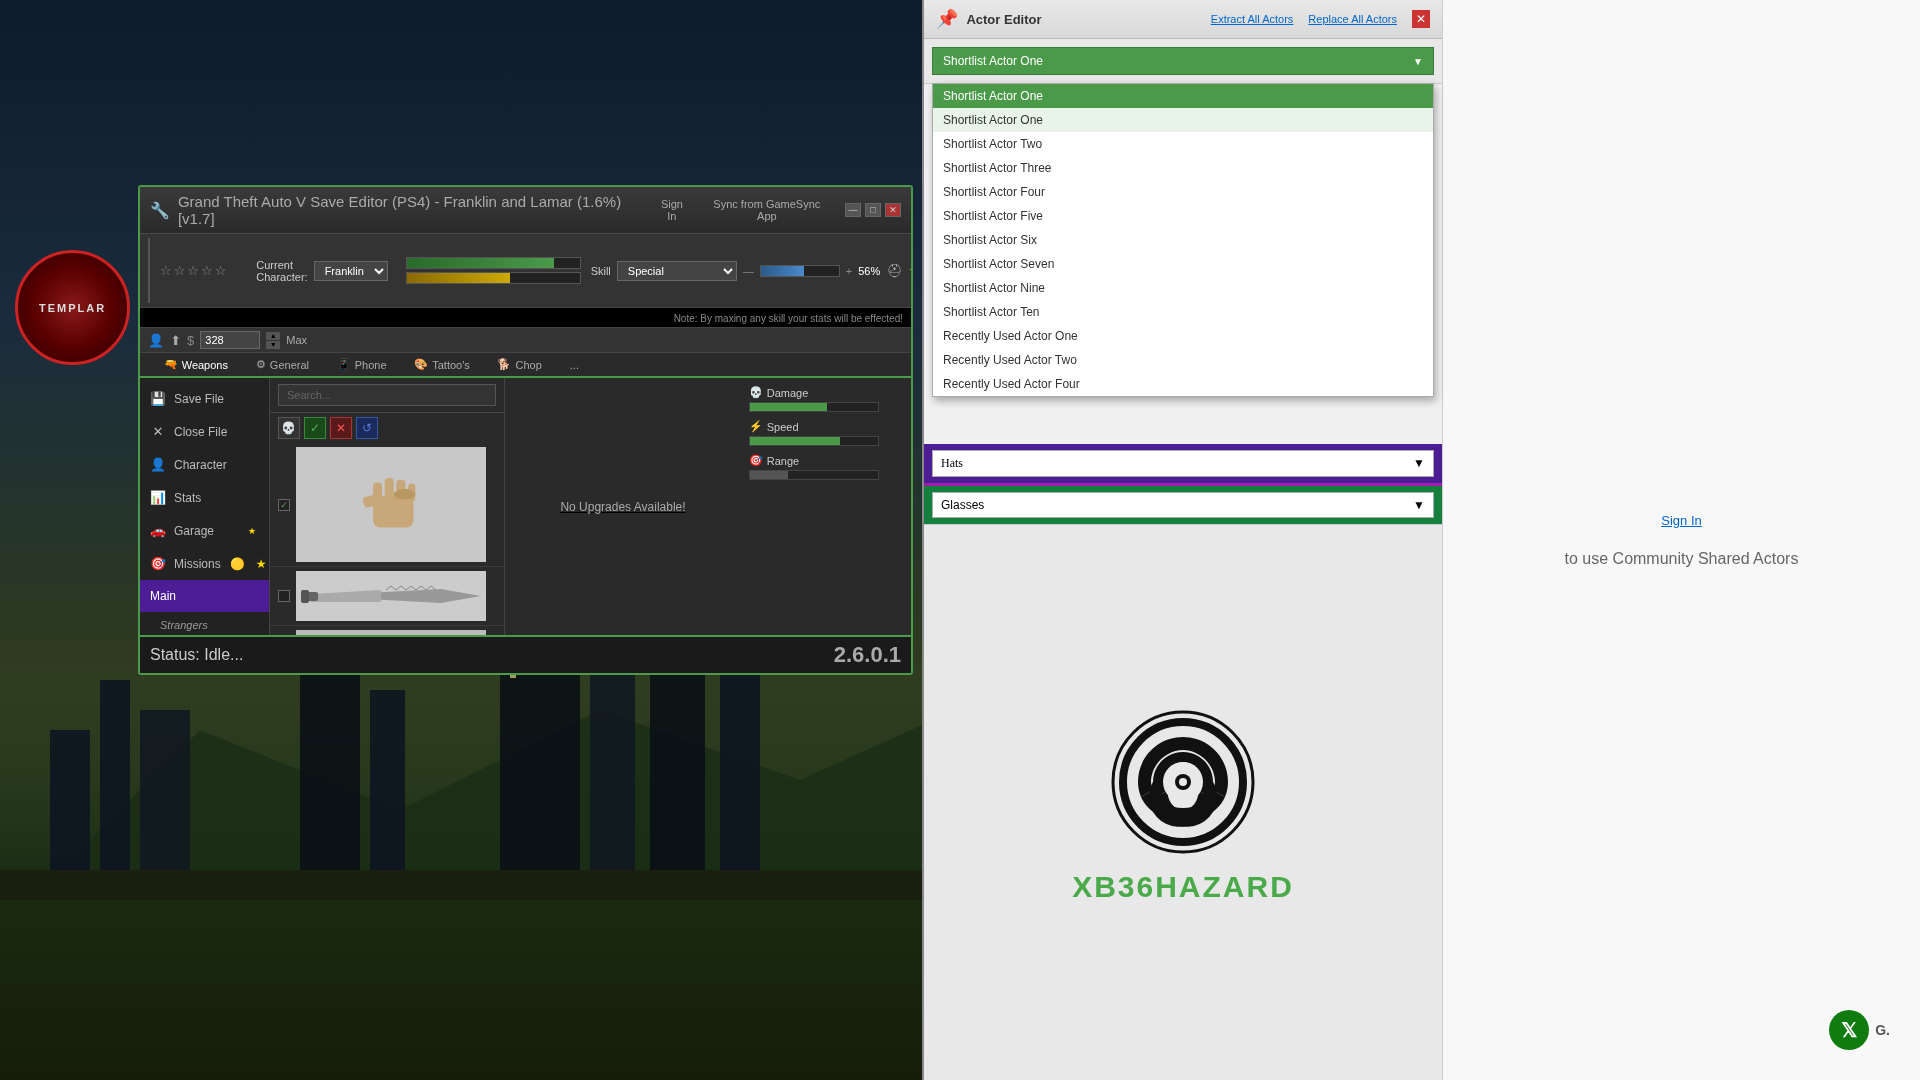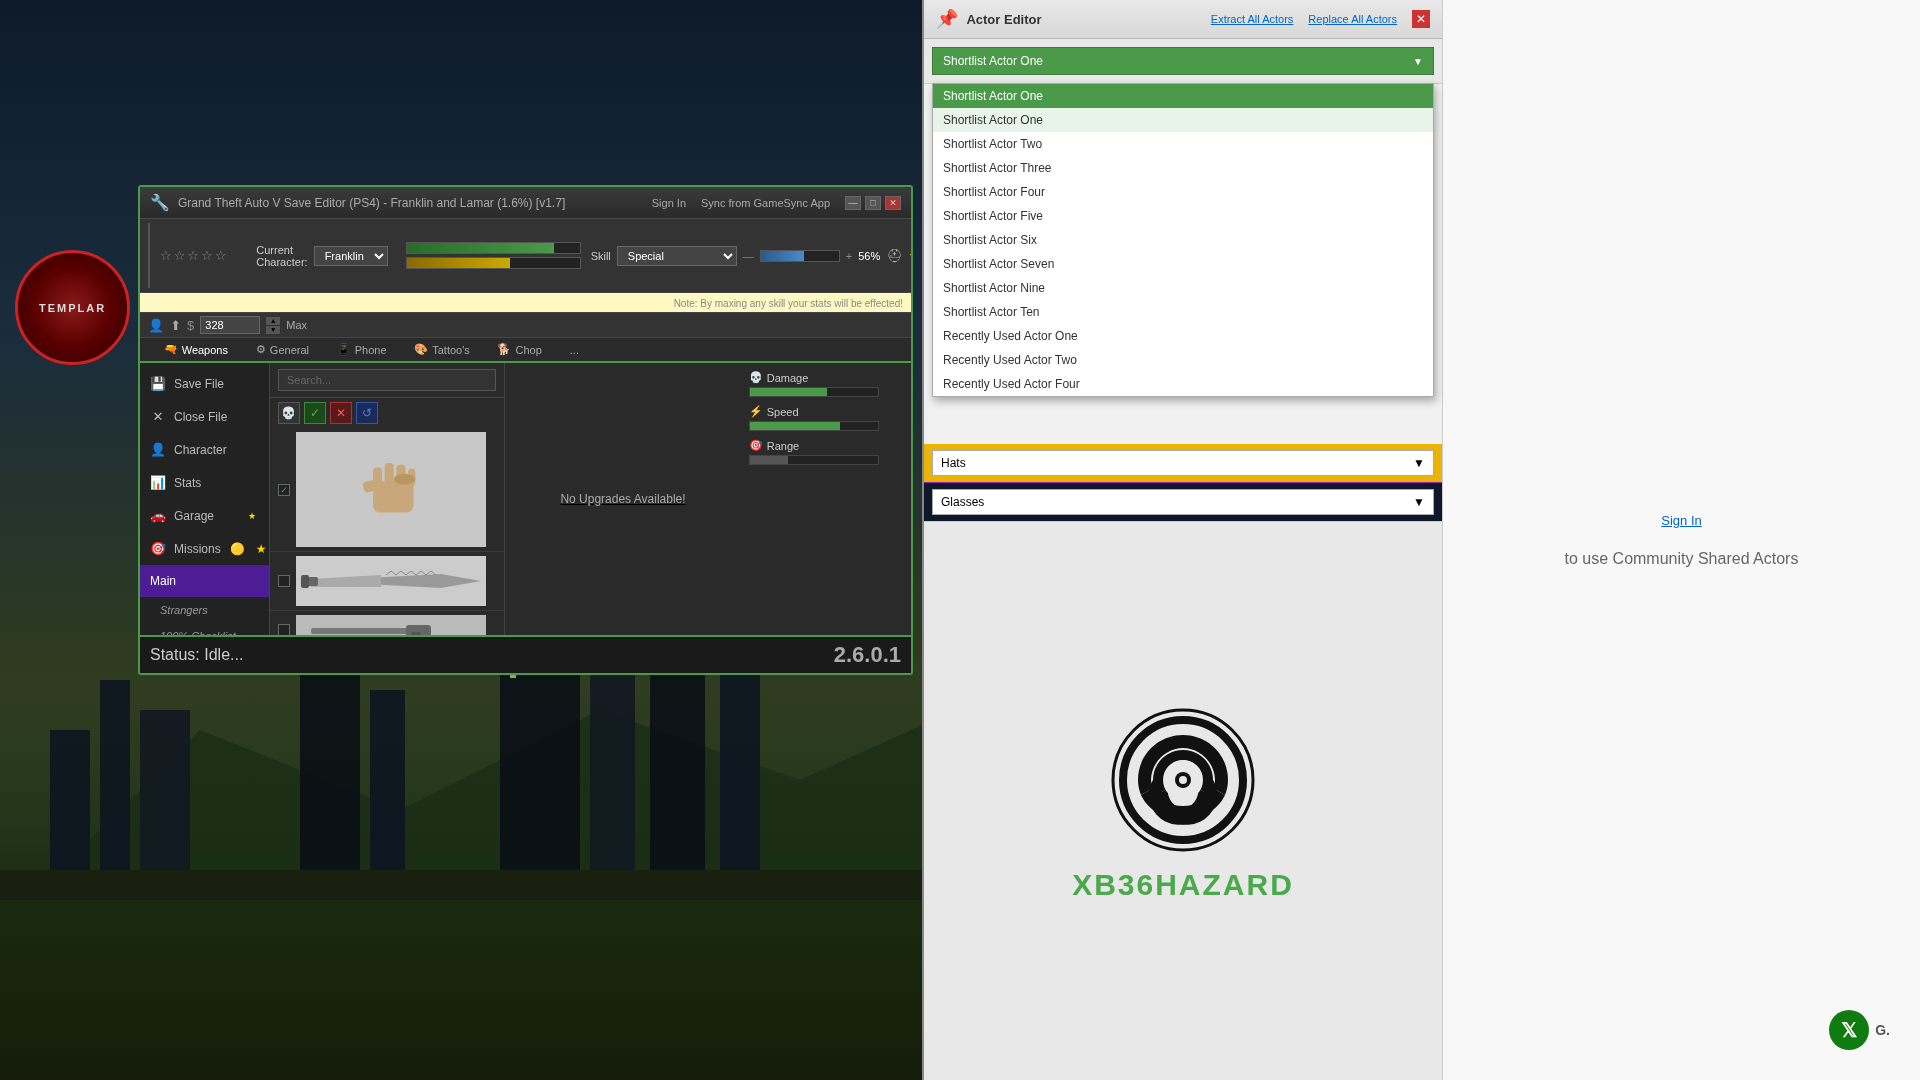--- a/index.html
+++ b/index.html
@@ -53,21 +53,21 @@
     }
 
     .editor-titlebar-left {
       display: flex;
       align-items: center;
       gap: 8px;
     }
 
     .editor-title {
       color: #aaa;
-      font-size: 12px;
+      font-size: 15px;
     }
 
     .editor-titlebar-right {
       display: flex;
       align-items: center;
       gap: 15px;
     }
 
     .editor-titlebar-btn {
       color: #aaa;
@@ -614,21 +614,21 @@
         <div style="width:80px;height:12px;background:#222;border:1px solid #555;">
           <div style="height:100%;background:linear-gradient(90deg,#2a5a8a,#4a8acc);width:56%;"></div>
         </div>
         <span style="color:#888;font-size:11px;">+</span>
         <span style="color:#fff;font-size:11px;">56%</span>
         <span style="font-size:13px;color:#aaa;">⛑</span>
         <span style="font-size:13px;color:#ffd700;">★</span>
       </div>
     </div>
 
-    <div style="background:#fef9c3;padding:2px 8px;text-align:right;border-bottom:1px solid #444;">
+    <div style="background:#000000;padding:2px 8px;text-align:right;border-bottom:1px solid #444;">
       <span style="color:#888;font-size:10px;">Note: By maxing any skill your stats will be effected!</span>
     </div>
 
     <div style="display:flex;align-items:center;padding:3px 8px;background:#333;border-bottom:1px solid #444;gap:6px;">
       <span style="font-size:13px;color:#aaa;">👤</span>
       <span style="font-size:13px;color:#aaa;">⬆</span>
       <span style="color:#888;font-size:13px;">$</span>
       <input type="text" style="background: rgb(68, 68, 68); border: 1px solid rgb(102, 102, 102); color: rgb(255, 255, 255); padding: 2px 4px; width: 60px; font-size: 11px;" value="328">
       <div style="display:flex;flex-direction:column;gap:1px;">
         <div style="width:14px;height:8px;background:#555;display:flex;align-items:center;justify-content:center;font-size:7px;cursor:pointer;">▲</div>
@@ -845,28 +845,28 @@
       <div class="dropdown-item">Shortlist Actor Seven</div>
       <div class="dropdown-item">Shortlist Actor Nine</div>
       <div class="dropdown-item">Shortlist Actor Ten</div>
       <div class="dropdown-item">Recently Used Actor One</div>
       <div class="dropdown-item">Recently Used Actor Two</div>
       <div class="dropdown-item">Recently Used Actor Four</div>
 
     </div>
   </div>
 
-  <div style="padding:6px 8px;background:#eab308;border-bottom:1px solid #a21caf;margin-top:360px;">
+  <div style="padding:6px 8px;background:#4c1d95;border-bottom:3px solid #a21caf;margin-top:360px;font-family:Liberation Serif, serif;">
     <div class="accessory-select">
       <span>Hats</span>
       <span>▼</span>
     </div>
   </div>
 
-  <div style="padding:6px 8px;background:#0f172a;border-bottom:1px solid #ccc;">
+  <div style="padding:6px 8px;background:#15803d;border-bottom:1px solid #ccc;">
     <div class="accessory-select">
       <span>Glasses</span>
       <span>▼</span>
     </div>
   </div>
 
   <div style="flex:1;display:flex;flex-direction:column;align-items:center;justify-content:center;background:#e8e8e8;">
 
     <svg width="160" height="160" viewBox="0 0 160 160">
 

